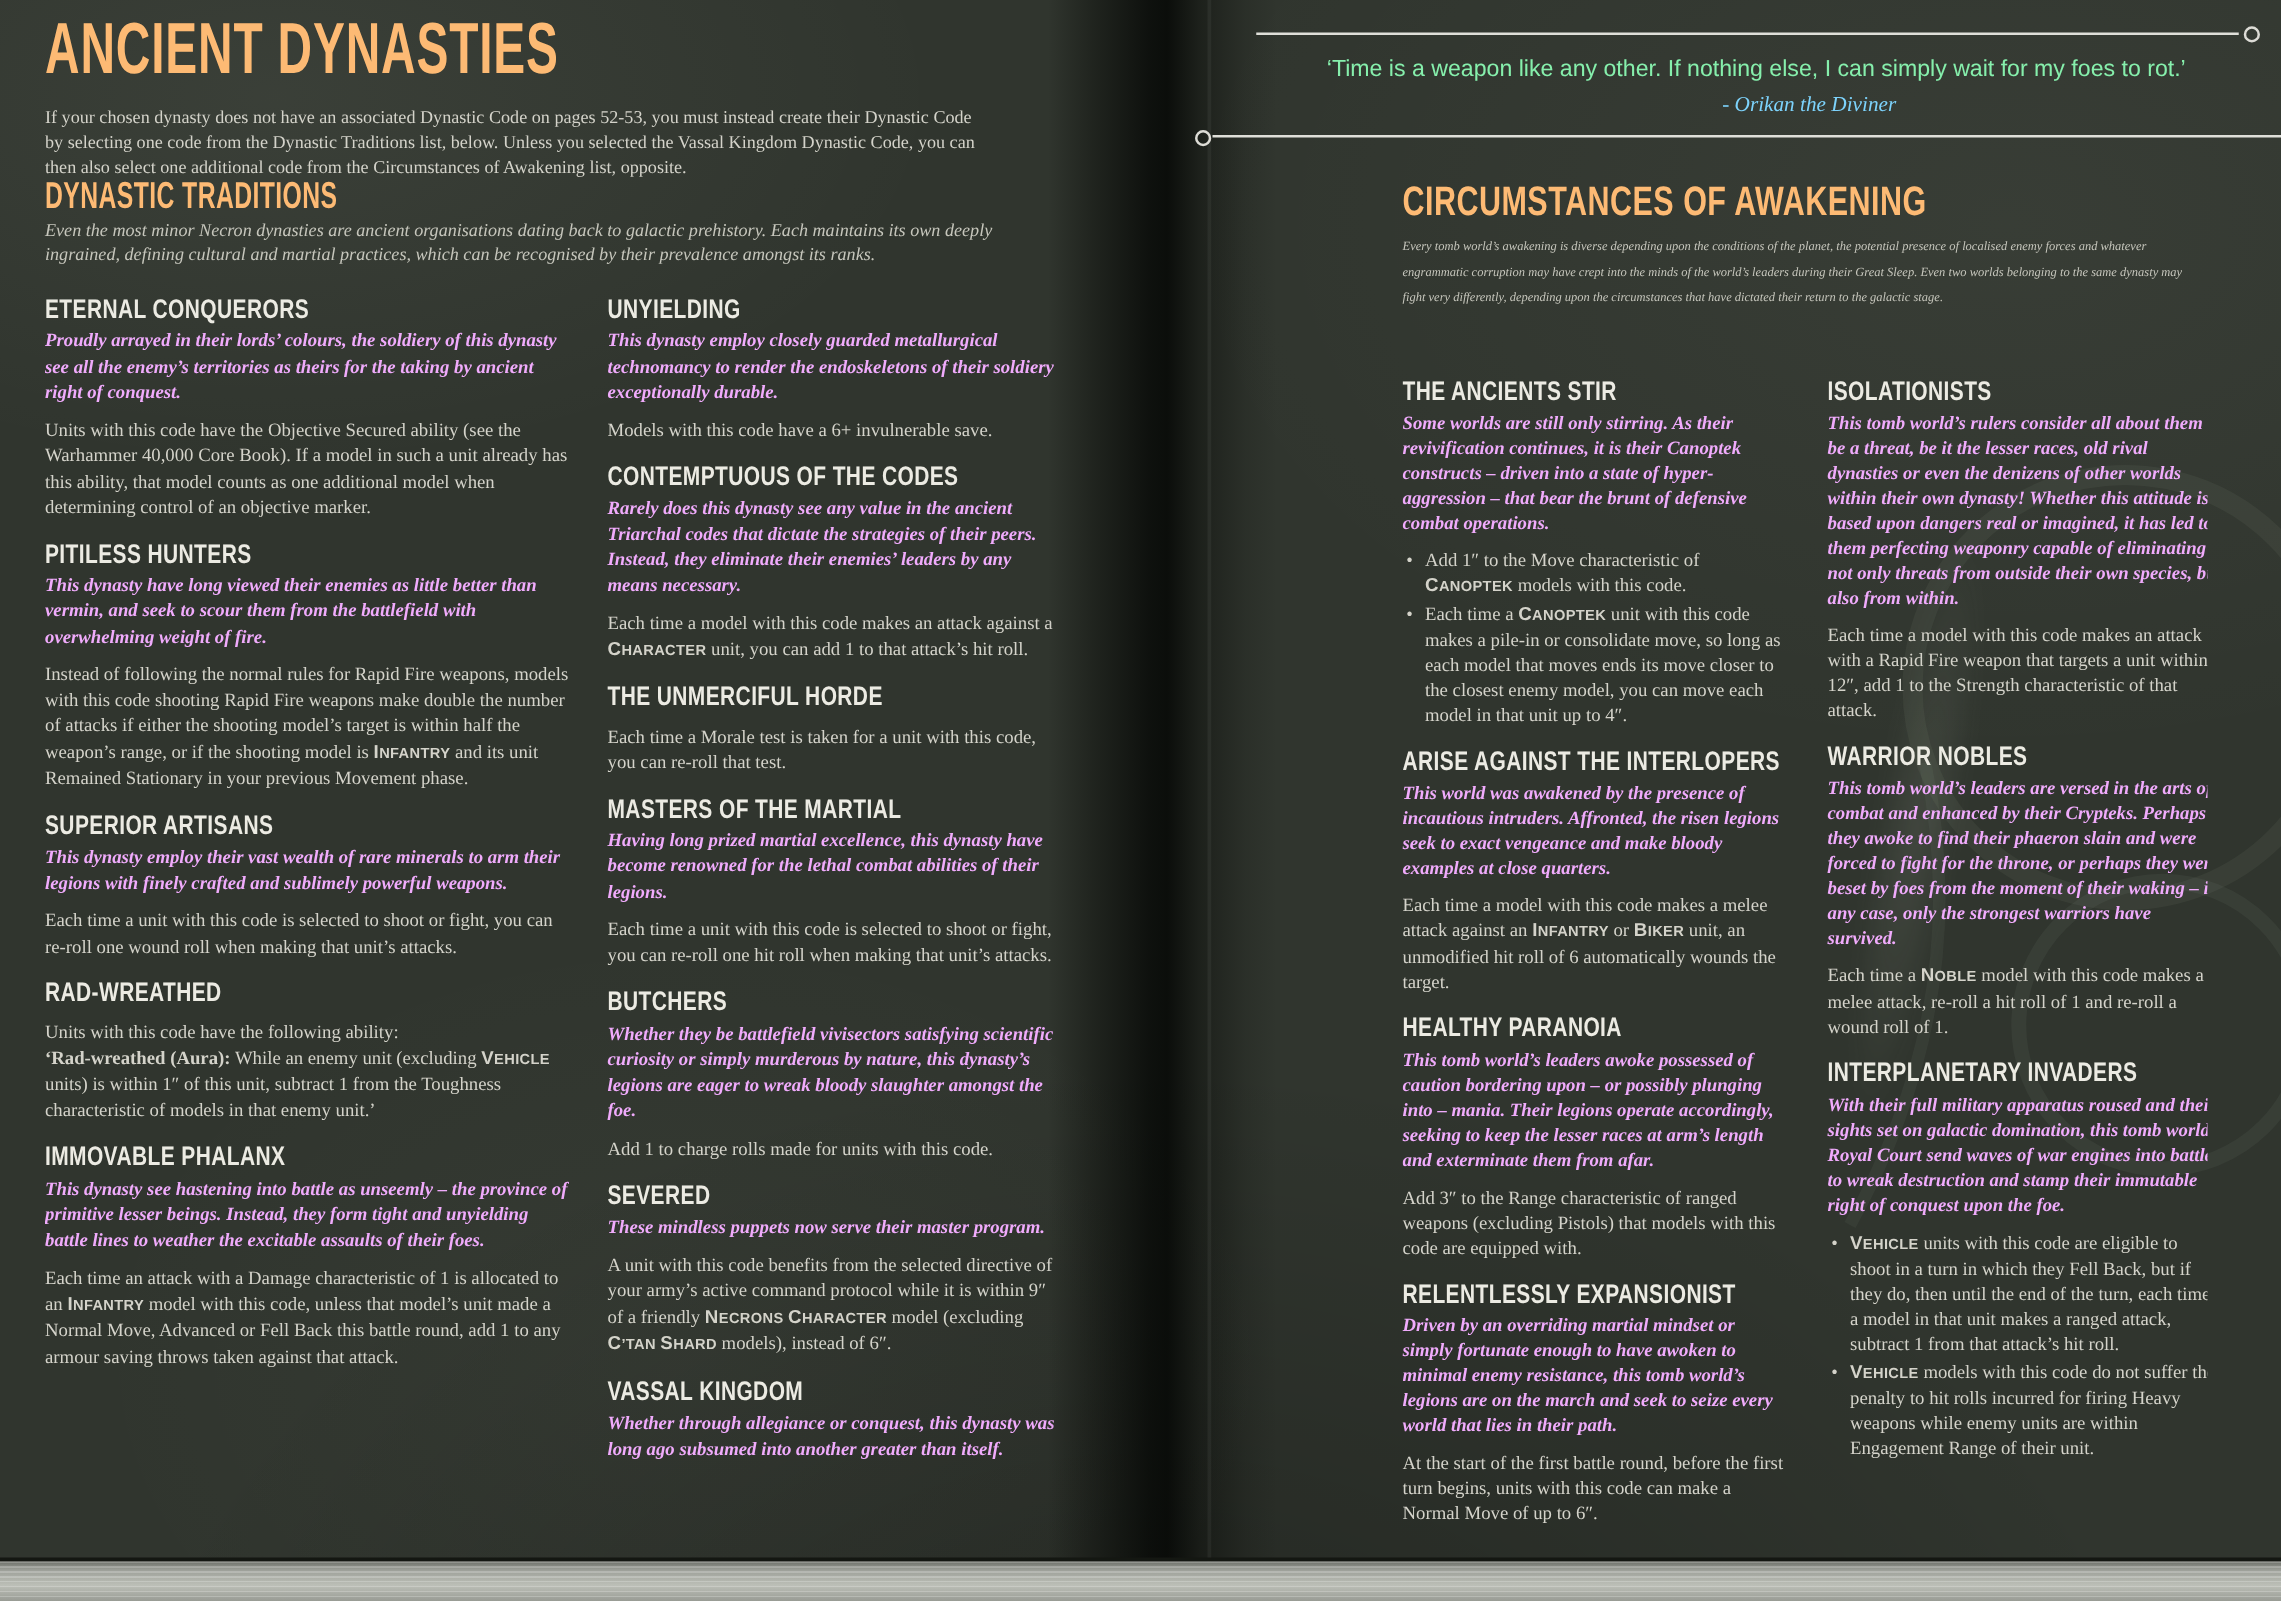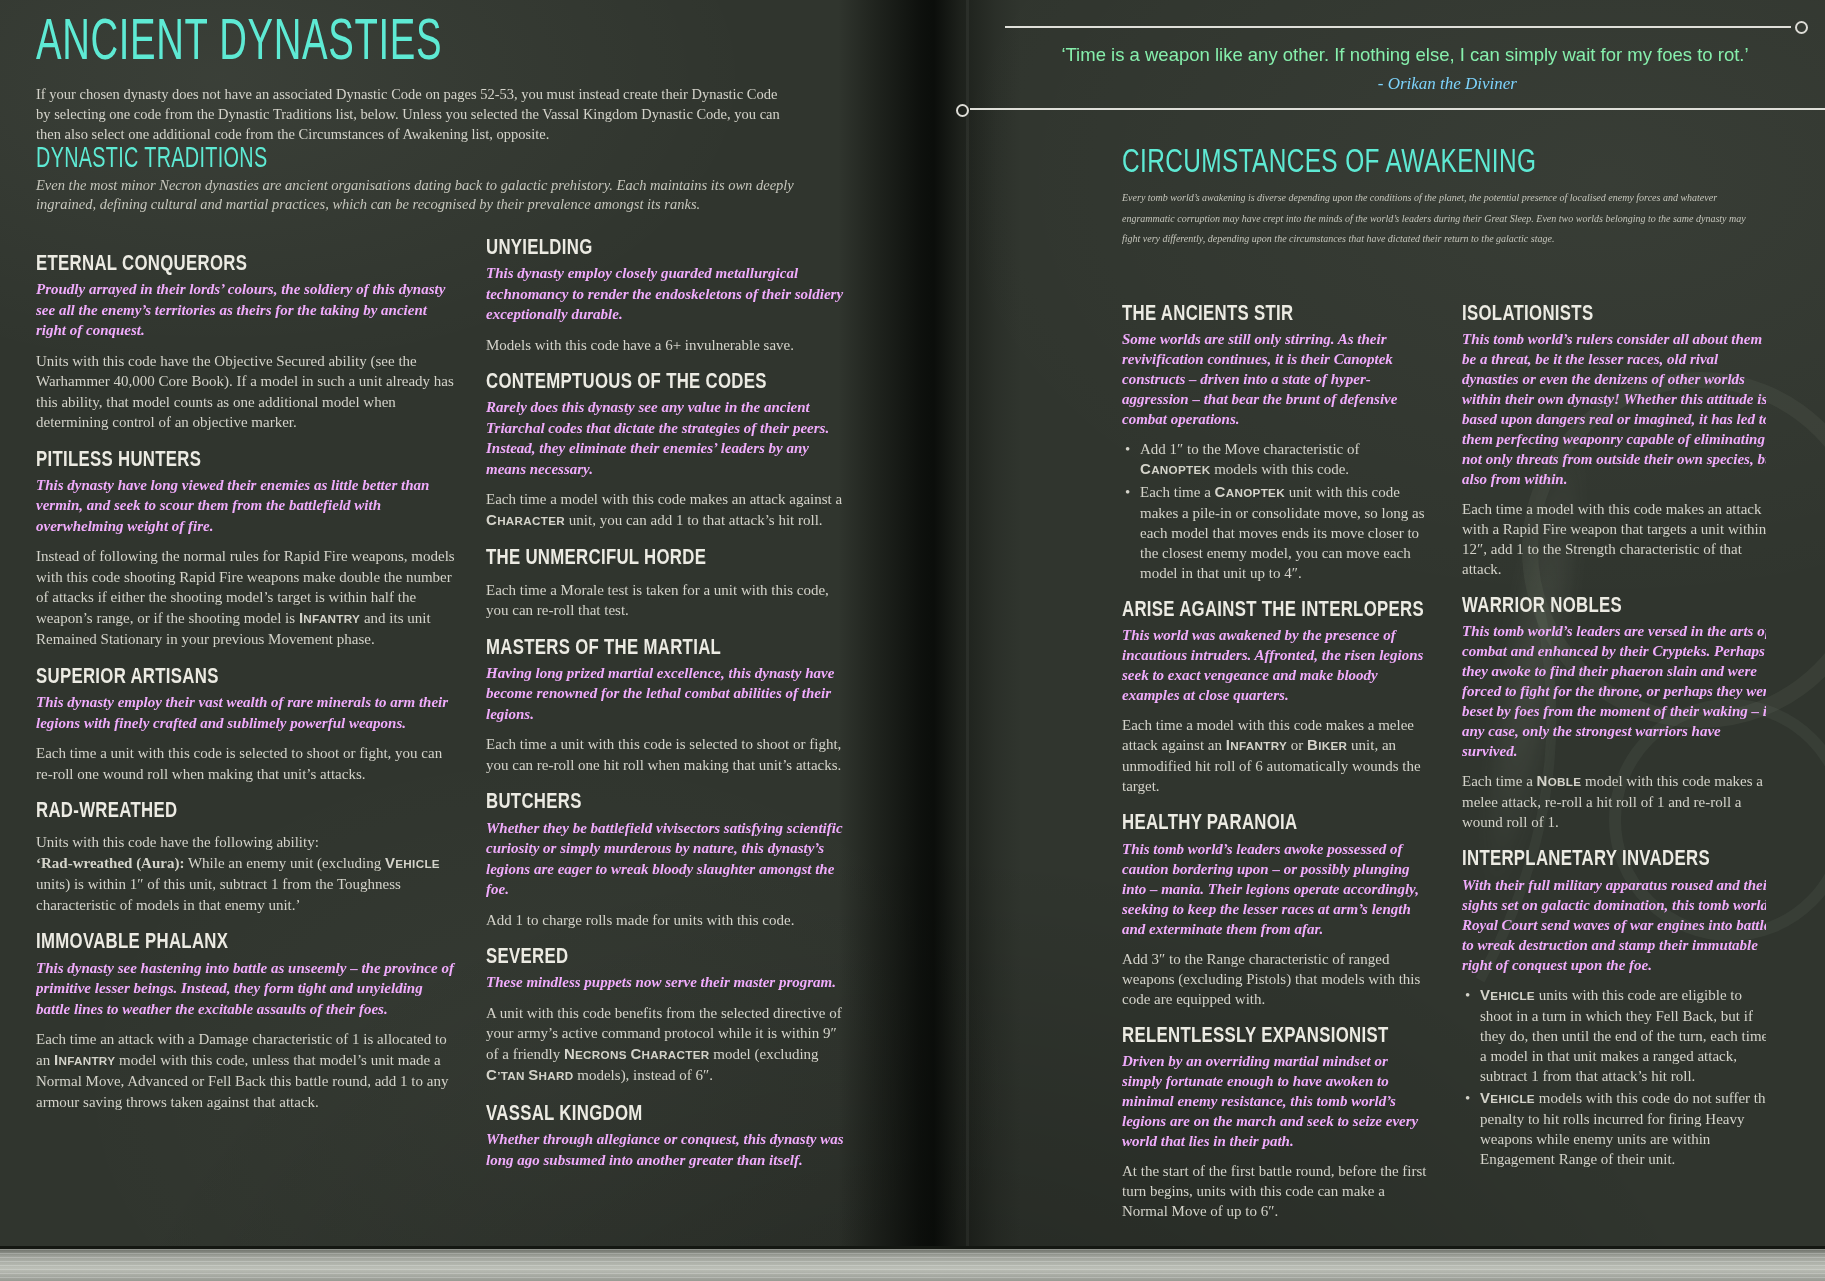--- a/index.html
+++ b/index.html
@@ -26,21 +26,21 @@
   .book-edge::after{content:"";position:absolute;inset:0;background:
      repeating-linear-gradient(180deg, rgba(255,255,255,.22) 0 1px, transparent 1px 4px);}
 
   
   .flourish{position:absolute;pointer-events:none;}
   .streak{position:absolute;left:1498px;top:430px;width:70px;height:470px;pointer-events:none;
      background:radial-gradient(ellipse at 50% 50%, rgba(218,226,208,.10), transparent 70%);
      transform:rotate(10deg);filter:blur(5px);}
 
   
-  .display{font-family:"Liberation Sans",sans-serif;font-weight:400;color:#5eead4;line-height:1;margin:0;}
+  .display{font-family:"Liberation Sans",sans-serif;font-weight:700;color:#fdba74;line-height:1;margin:0;}
   .cond{display:inline-block;transform-origin:0 50%;white-space:nowrap;}
   .h1{font-size:58px;letter-spacing:1px;}
   .h1 .cond{transform:scaleX(.66);}
   .h2l{font-size:30px;letter-spacing:.5px;}
   .h2l .cond{transform:scaleX(.66);}
   .h2r{font-size:33px;letter-spacing:.5px;}
   .h2r .cond{transform:scaleX(.74);}
   h3{font-family:"Liberation Sans",sans-serif;font-weight:700;color:#ecebe3;
      font-size:21.5px;line-height:1.08;margin:0 0 4px 0;letter-spacing:.4px;}
   h3 .cond{transform:scaleX(.78);transform-origin:0 100%;}
@@ -81,21 +81,21 @@
   <div class="pg-left">
     <h1 class="display h1 abs" style="left:36px;top:10px;">
       <span class="cond">ANCIENT DYNASTIES</span>
     </h1>
     <p class="intro abs" style="left:36px;top:84px;width:748px;margin:0;">If your chosen dynasty does not have an associated Dynastic Code on pages 52-53, you must instead create their Dynastic Code by selecting one code from the Dynastic Traditions list, below. Unless you selected the Vassal Kingdom Dynastic Code, you can then also select one additional code from the Circumstances of Awakening list, opposite.</p>
     <h2 class="display h2l abs" style="left:36px;top:142px;">
       <span class="cond">DYNASTIC TRADITIONS</span>
     </h2>
     <p class="lede lede-l abs" style="left:36px;top:176px;width:760px;margin:0;">Even the most minor Necron dynasties are ancient organisations dating back to galactic prehistory. Each maintains its own deeply ingrained, defining cultural and martial practices, which can be recognised by their prevalence amongst its ranks.</p>
     <div class="cols cols-l abs" id="left-cols" style="left:36px;top:236px;width:816px;height:1008px;overflow:hidden;">
-        <div class="col" style="width: 424px; margin-top: 16px;">
+        <div class="col" style="width: 424px;">
           <section class="entry">
             <h3><span class="cond">ETERNAL CONQUERORS</span></h3>
             <p class="flavor">Proudly arrayed in their lords’ colours, the soldiery of this dynasty see all the enemy’s territories as theirs for the taking by ancient right of conquest.</p>
             <p class="rule-p">Units with this code have the Objective Secured ability (see the Warhammer 40,000 Core Book). If a model in such a unit already has this ability, that model counts as one additional model when determining control of an objective marker.</p>
           </section>
           <section class="entry">
             <h3><span class="cond">PITILESS HUNTERS</span></h3>
             <p class="flavor">This dynasty have long viewed their enemies as little better than vermin, and seek to scour them from the battlefield with overwhelming weight of fire.</p>
             <p class="rule-p">Instead of following the normal rules for Rapid Fire weapons, models with this code shooting Rapid Fire weapons make double the number of attacks if either the shooting model’s target is within half the weapon’s range, or if the shooting model is <span class="kw"><span class="kwc">I</span>NFANTRY</span> and its unit Remained Stationary in your previous Movement phase.</p>
           </section>

